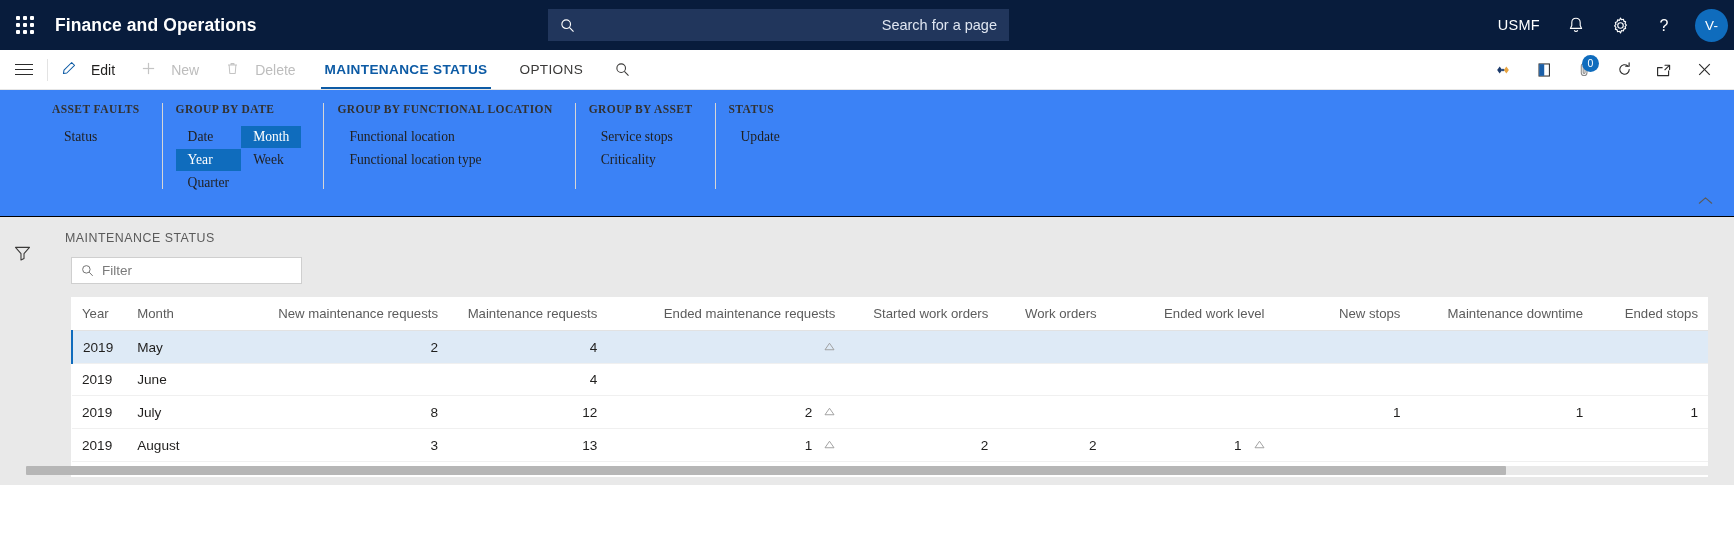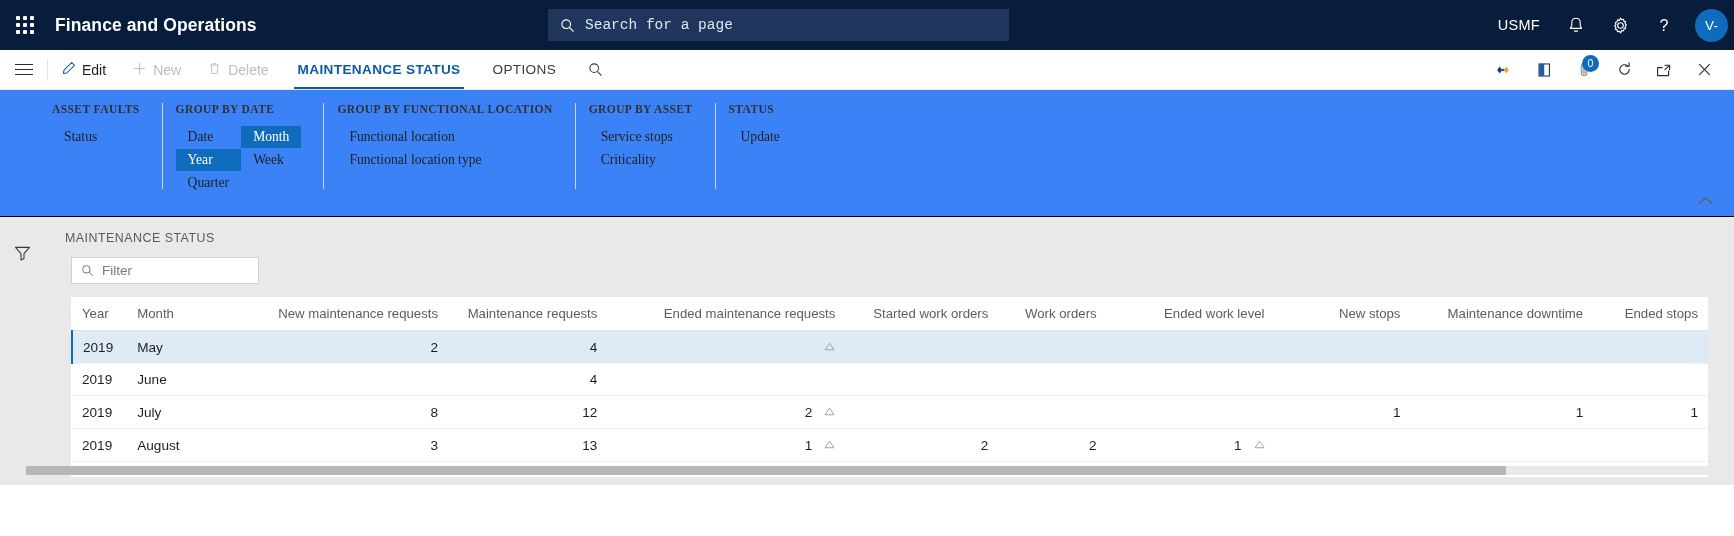--- a/index.html
+++ b/index.html
@@ -37,22 +37,22 @@
     position: absolute; left: 548px; top: 9px;
     width: 461px; height: 32px;
     background: #21365c;
     display: flex; align-items: center; padding: 0 12px;
     cursor: text;
   }
   .search-wrap .mag { margin-right: 10px; display:flex; }
   .search-input {
     background: transparent; border: 0; outline: none;
     color: #e6ecf5; font-size: 14.5px;
-    font-family: Liberation Mono, monospace;
-    width: 100%; height: 100%;
+    font-family: Liberation Sans, sans-serif;
+    width: 100%; height: 100%; text-align: right;
   }
   .search-input::placeholder { color:#dfe6f1; opacity:1; }
   .topnav-right {
     margin-left: auto; display: flex; align-items: center;
     height: 50px; padding-right: 6px;
   }
   .company {
     color: #ffffff; font-size: 14.5px; letter-spacing:.3px;
     padding: 0 14px; cursor: pointer;
   }
@@ -77,21 +77,21 @@
     position: relative;
   }
   .hamburger {
     width: 47px; display:flex; align-items:center; justify-content:center;
     cursor: pointer;
   }
   .hamburger .bars { width: 18px; }
   .hamburger .bars i { display:block; height:1.6px; background:#2b2b2b; margin:3.6px 0; }
   .vsep { width:1px; background:#e3e3e3; align-self:center; height:22px; }
   .ap-btn {
-    display:flex; align-items:center; gap:6px;
+    display:flex; align-items:center; gap:15px;
     padding: 0 13px; font-size: 14px; color:#201f1e;
     cursor: pointer; white-space: nowrap;
   }
   .ap-btn.disabled { color: #bdbdbd; cursor: default; }
   .ap-tab {
     display:flex; align-items:center; padding: 0 16px;
     font-size: 13.6px; letter-spacing: .35px;
     color: #3b3a39; cursor: pointer; white-space: nowrap;
     position: relative;
   }
@@ -152,21 +152,21 @@
   .leftrail { width: 45px; padding-top: 28px; display:flex; justify-content:center; }
   .funnel { cursor:pointer; }
   .panel {
     flex: 1; margin-right: 0; padding-top: 14px;
   }
   .panel-title {
     font-size: 12.4px; color:#5a5a5a; letter-spacing:.5px;
     margin-bottom: 12px; margin-left: 20px;
   }
   .filterbox {
-    width: 188px; height: 27px; margin-left: 26px; margin-bottom: 13px;
+    width: 231px; height: 27px; margin-left: 26px; margin-bottom: 13px;
     background:#ffffff; border:1px solid #cfcfcf;
     display:flex; align-items:center; padding: 0 9px; cursor:text;
   }
   .filterbox .mag { margin-right: 8px; display:flex; }
   .filterbox input {
     border:0; outline:none; font-size:13.5px; color:#5f5f5f;
     font-family:"Liberation Sans", sans-serif; width:100%; background:transparent;
   }
   .filterbox input::placeholder { color:#7a7a7a; opacity:1; }
 

